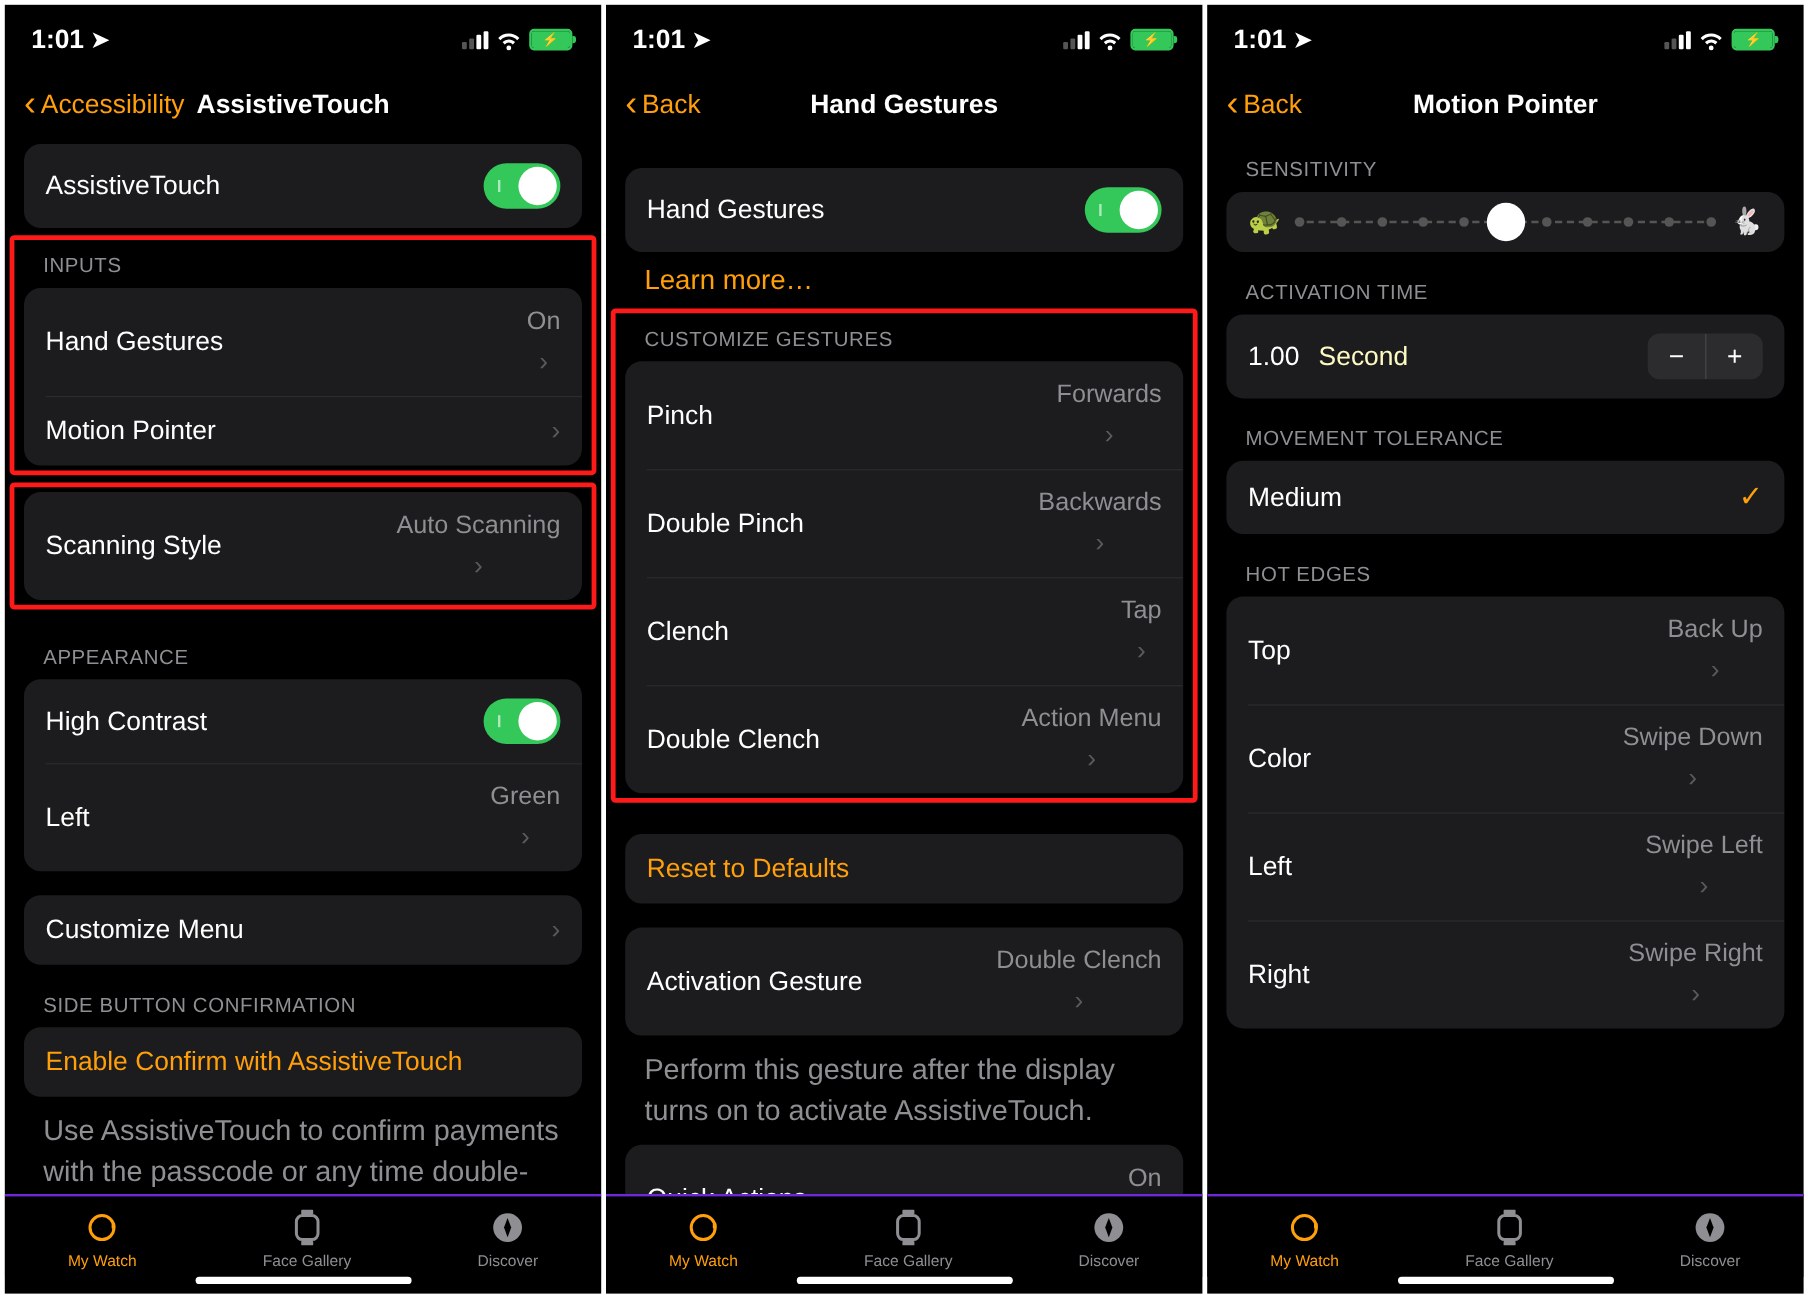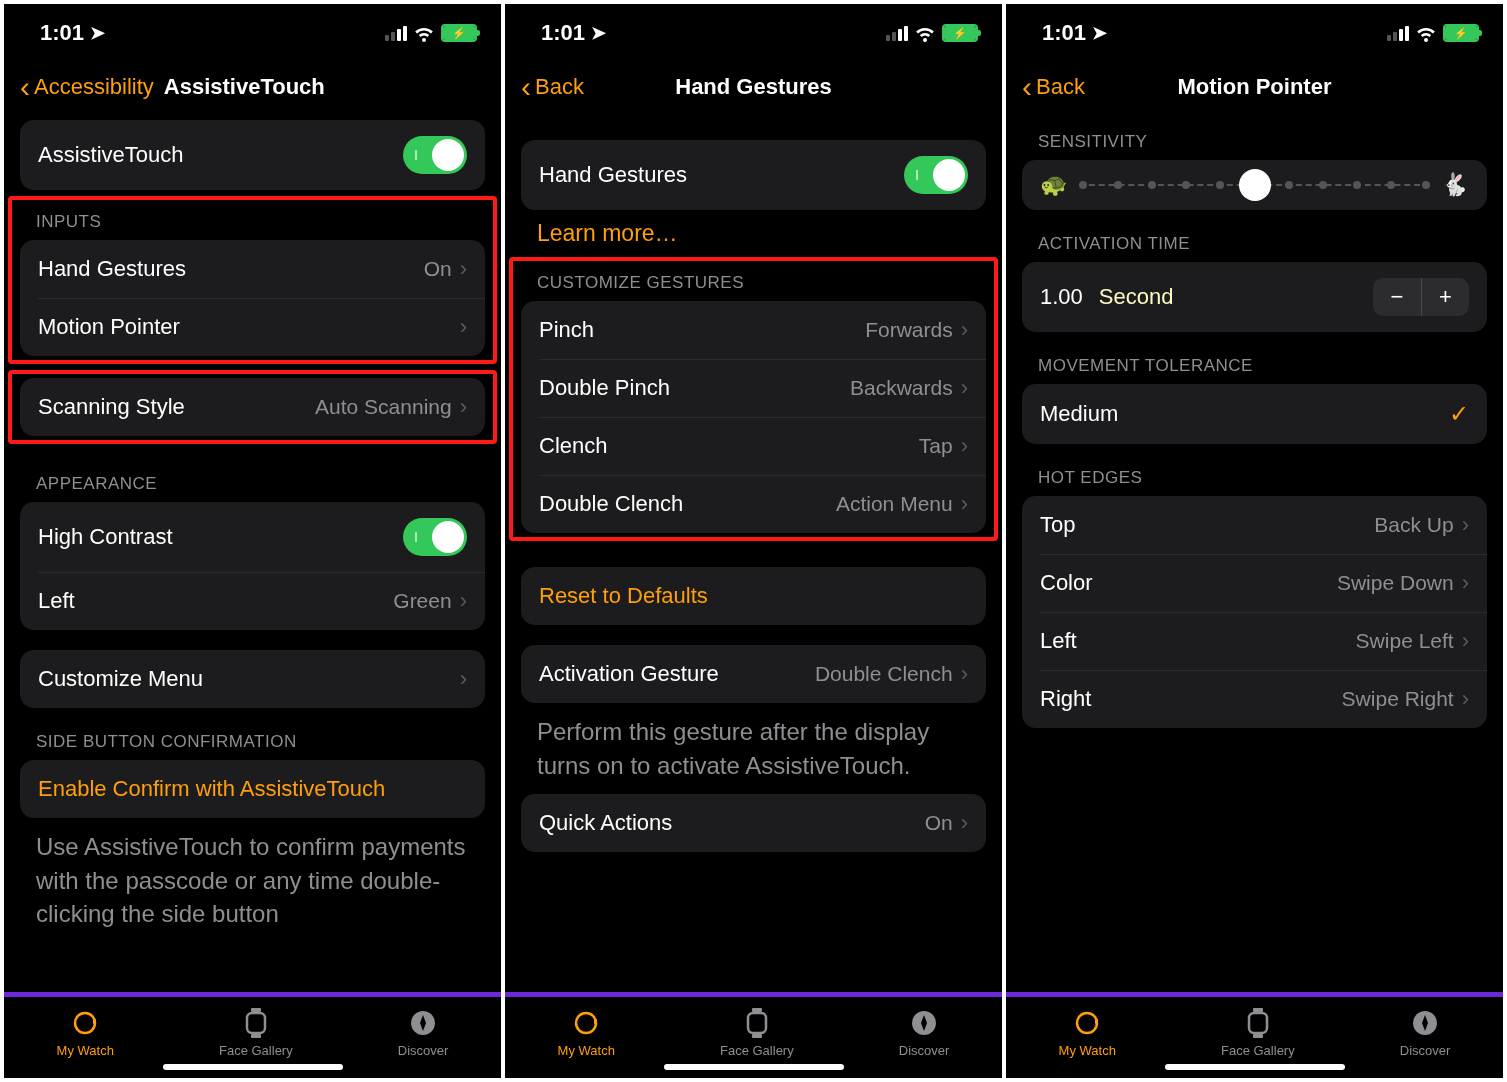--- a/index.html
+++ b/index.html
@@ -17,21 +17,21 @@
   border-radius: 0;
   position: relative;
   overflow: hidden;
   display: flex;
   flex-direction: column;
 }
 .status-bar {
   display: flex;
   justify-content: space-between;
   align-items: center;
-  padding: 16px 24px 8px 36px;
+  padding: 16px 24px 8px 22px;
   color: #fff;
   font-size: 22px;
   font-weight: 600;
   text-align: center;
 }
 .status-left { display: flex; align-items: center; gap: 6px; }
 .location-icon { font-size: 18px; }
 .status-right { display: flex; align-items: center; gap: 6px; }
 .signal-bars { display: flex; align-items: flex-end; gap: 2px; }
 .bar { width: 4px; background: #fff; border-radius: 1px; }
@@ -116,21 +116,21 @@
 }
 .cell + .cell::before {
   content: '';
   position: absolute;
   top: 0;
   left: 18px;
   right: 0;
   height: 1px;
   background: #2c2c2e;
 }
-.cell-right { display: flex; align-items: center; gap: 8px; }
+.cell-right { display: flex; align-items: center; gap: 8px; flex-direction: column; }
 .cell-value { color: #8e8e93; font-size: 21px; }
 .chevron { color: #5a5a5e; font-size: 22px; font-weight:300; }
 .toggle {
   width: 64px;
   height: 38px;
   background: #34c759;
   border-radius: 19px;
   position: relative;
 }
 .toggle::after {
@@ -165,21 +165,21 @@
   font-size: 24px;
   padding: 12px 16px;
   line-height: 1.4;
 }
 .spacer-sm { height: 20px; }
 .tab-bar {
   display: flex;
   justify-content: space-around;
   align-items: center;
   padding: 10px 0 6px;
-  border-top: 5px solid #6d28d9;
+  border-top: 2px solid #6d28d9;
   background: #000;
 }
 .tab {
   display: flex;
   flex-direction: column;
   align-items: center;
   gap: 4px;
   color: #8e8e93;
 }
 .tab.active { color: #ff9f0a; }

